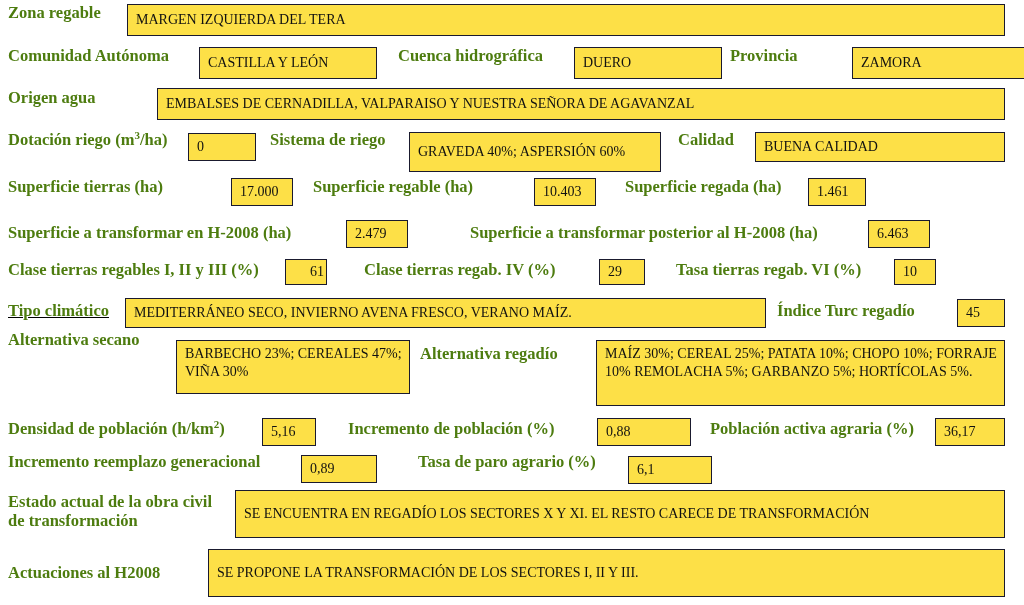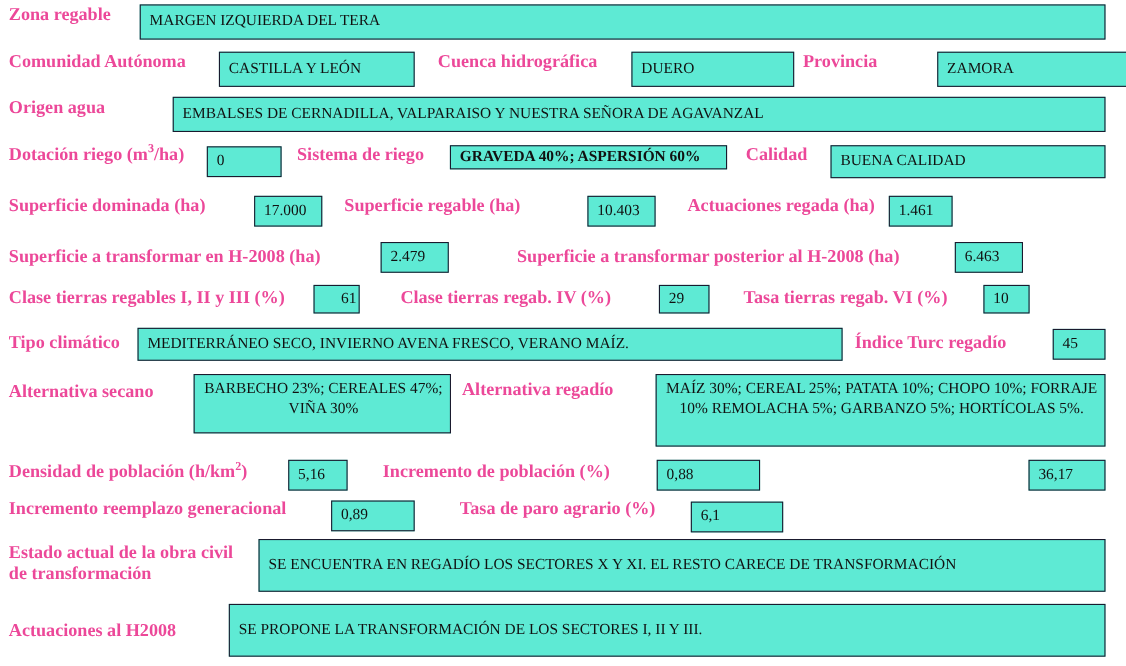--- a/index.html
+++ b/index.html
@@ -18,38 +18,37 @@
     position: relative;
     width: 1024px;
     height: 605px;
     padding: 0;
     box-sizing: border-box;
   }
   .label {
     font-family: "Liberation Serif", serif;
     font-weight: bold;
     font-size: 16.5px;
-    color: #ec4899;
+    color: #4d7c0f;
     white-space: nowrap;
     line-height: 1.15;
   }
   .box {
     border: 1px solid #1a1a2e;
-    background: #5eead4;
+    background: #fde047;
     font-family: "Liberation Serif", serif;
     font-size: 14px;
     color: #111;
     padding: 3px 6px 3px 8px;
     box-sizing: border-box;
     display: flex;
     align-items: center;
     line-height: 1.2;
     overflow: hidden;
     white-space: nowrap;
-    text-align: center;
   }
   .box.multi {
     display: block;
     white-space: normal;
     line-height: 1.32;
     padding: 4px 6px 4px 8px;
   }
   .sup {
     font-size: 11px;
     vertical-align: super;
@@ -101,47 +100,47 @@
   <div class="abs" style="left:8px; top:131px;">
     <span class="label"><span>Dotación riego (m</span><span class="sup">3</span><span>/ha)</span></span>
   </div>
   <div class="abs box" style="left:188px; top:133px; width:68px; height:28px;">
     <span>0</span>
   </div>
 
   <div class="abs" style="left:270px; top:131px;">
     <span class="label">Sistema de riego</span>
   </div>
-  <div class="abs box" style="left:409px; top:132px; width:252px; height:22px;font-weight:bold;">
+  <div class="abs box" style="left:409px; top:132px; width:252px; height:40px;">
     <span>GRAVEDA 40%; ASPERSIÓN 60%</span>
   </div>
 
   <div class="abs" style="left:678px; top:131px;">
     <span class="label">Calidad</span>
   </div>
   <div class="abs box" style="left:755px; top:132px; width:250px; height:30px;">
     <span>BUENA CALIDAD</span>
   </div>
 
   <div class="abs" style="left:8px; top:178px;">
-    <span class="label">Superficie dominada (ha)</span>
+    <span class="label">Superficie tierras (ha)</span>
   </div>
   <div class="abs box" style="left:231px; top:178px; width:62px; height:28px;">
     <span>17.000</span>
   </div>
 
   <div class="abs" style="left:313px; top:178px;">
     <span class="label">Superficie regable (ha)</span>
   </div>
   <div class="abs box" style="left:534px; top:178px; width:62px; height:28px;">
     <span>10.403</span>
   </div>
 
   <div class="abs" style="left:625px; top:178px;">
-    <span class="label">Actuaciones regada (ha)</span>
+    <span class="label">Superficie regada (ha)</span>
   </div>
   <div class="abs box" style="left:808px; top:178px; width:58px; height:28px;">
     <span>1.461</span>
   </div>
 
   <div class="abs" style="left:8px; top:224px;">
     <span class="label">Superficie a transformar en H-2008 (ha)</span>
   </div>
   <div class="abs box" style="left:346px; top:220px; width:62px; height:28px;">
     <span>2.479</span>
@@ -168,35 +167,35 @@
     <span>29</span>
   </div>
 
   <div class="abs" style="left:676px; top:261px;">
     <span class="label">Tasa tierras regab. VI (%)</span>
   </div>
   <div class="abs box" style="left:894px; top:259px; width:42px; height:26px;">
     <span>10</span>
   </div>
 
-  <div class="abs" style="left:8px; top:302px;">
+  <div class="abs" style="left:8px; top:302px;text-decoration:underline;">
     <span class="label">Tipo climático</span>
   </div>
   <div class="abs box" style="left:125px; top:298px; width:641px; height:30px;">
     <span>MEDITERRÁNEO SECO, INVIERNO AVENA FRESCO, VERANO MAÍZ.</span>
   </div>
 
   <div class="abs" style="left:777px; top:302px;">
     <span class="label">Índice Turc regadío</span>
   </div>
   <div class="abs box" style="left:957px; top:299px; width:48px; height:28px;">
     <span>45</span>
   </div>
 
-  <div class="abs" style="left:8px; top:347px;">
+  <div class="abs" style="left:8px; top:331px;">
     <span class="label">Alternativa secano</span>
   </div>
   <div class="abs box multi" style="left:176px; top:340px; width:234px; height:54px;">
     <span>BARBECHO 23%; CEREALES 47%; VIÑA 30%</span>
   </div>
 
   <div class="abs" style="left:420px; top:345px;">
     <span class="label">Alternativa regadío</span>
   </div>
   <div class="abs box multi" style="left:596px; top:340px; width:409px; height:66px;">
@@ -210,20 +209,23 @@
     <span>5,16</span>
   </div>
 
   <div class="abs" style="left:348px; top:420px;">
     <span class="label">Incremento de población (%)</span>
   </div>
   <div class="abs box" style="left:597px; top:418px; width:94px; height:28px;">
     <span>0,88</span>
   </div>
 
+  <div class="abs" style="left:710px; top:420px;">
+    <span class="label">Población activa agraria (%)</span>
+  </div>
   <div class="abs box" style="left:935px; top:418px; width:70px; height:28px;">
     <span>36,17</span>
   </div>
 
   <div class="abs" style="left:8px; top:453px;">
     <span class="label">Incremento reemplazo generacional</span>
   </div>
   <div class="abs box" style="left:301px; top:455px; width:76px; height:28px;">
     <span>0,89</span>
   </div>

